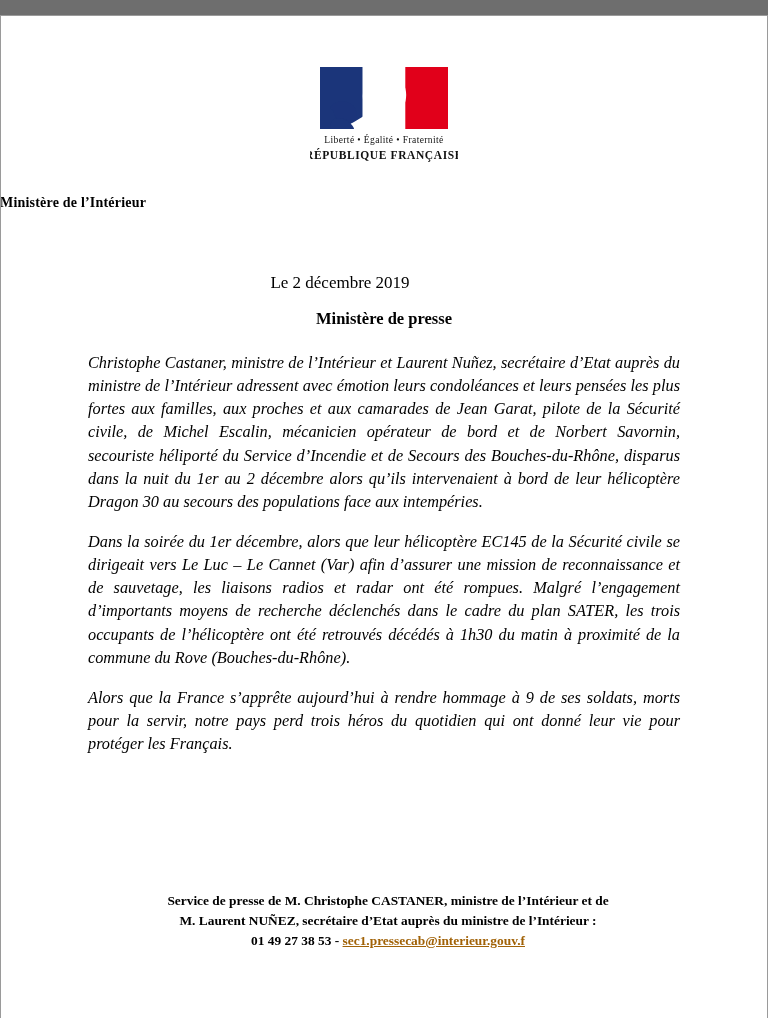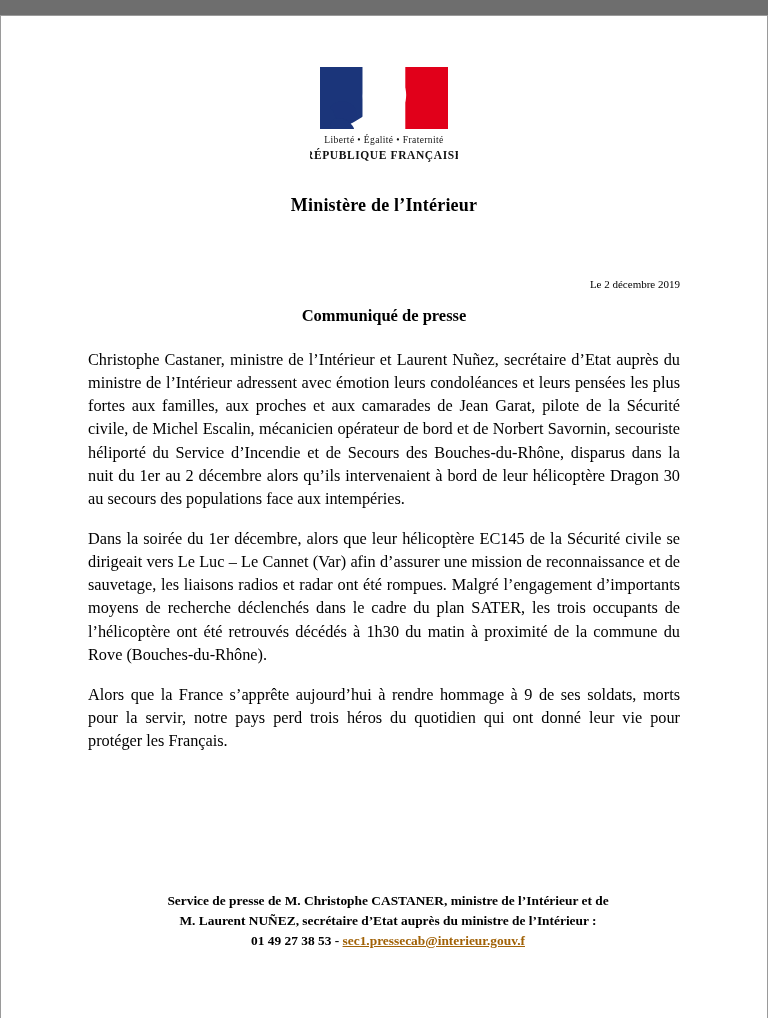--- a/index.html
+++ b/index.html
@@ -33,45 +33,46 @@
     justify-content: center;
     padding-top: 52px;
   }
   .logo {
     width: 148px;
     display: block;
   }
   .logo svg { display: block; }
 
   .ministry {
-    text-align: center;
-    font-size: 18px;
+    text-align: left;
+    font-size: 14px;
     font-weight: bold;
     margin-top: 28px;
     letter-spacing: 0.2px;
   }
 
   .date {
-    text-align: right;
-    font-size: 11px;
+    text-align: center;
+    font-size: 17px;
     margin-top: 62px;
     margin-right: 88px;
   }
 
   .press-title {
     text-align: center;
     font-size: 16.5px;
     font-weight: bold;
     margin-top: 16px;
   }
 
   .body-text {
     margin: 0 auto;
     width: 592px;
     padding-top: 22px;
+    font-style: italic;
   }
   .body-text p {
     font-size: 16.3px;
     line-height: 1.42;
     text-align: justify;
     margin: 0 0 17px 0;
   }
 
   .footer {
     position: absolute;
@@ -114,21 +115,21 @@
 
         <text x="74" y="92" text-anchor="middle" font-family="Liberation Serif, serif" font-size="11.5" font-weight="bold" fill="#111111" letter-spacing="0.6">RÉPUBLIQUE FRANÇAISE</text>
       </svg>
     </div>
   </div>
 
   <div class="ministry">Ministère de l’Intérieur</div>
 
   <div class="date">Le 2 décembre 2019</div>
 
-  <div class="press-title">Communiqué de presse</div>
+  <div class="press-title">Ministère de presse</div>
 
   <div class="body-text">
     <p>Christophe Castaner, ministre de l’Intérieur et Laurent Nuñez, secrétaire d’Etat auprès du ministre de l’Intérieur adressent avec émotion leurs condoléances et leurs pensées les plus fortes aux familles, aux proches et aux camarades de Jean Garat, pilote de la Sécurité civile, de Michel Escalin, mécanicien opérateur de bord et de Norbert Savornin, secouriste héliporté du Service d’Incendie et de Secours des Bouches-du-Rhône, disparus dans la nuit du 1er au 2 décembre alors qu’ils intervenaient à bord de leur hélicoptère Dragon 30 au secours des populations face aux intempéries.</p>
     <p>Dans la soirée du 1er décembre, alors que leur hélicoptère EC145 de la Sécurité civile se dirigeait vers Le Luc – Le Cannet (Var) afin d’assurer une mission de reconnaissance et de sauvetage, les liaisons radios et radar ont été rompues. Malgré l’engagement d’importants moyens de recherche déclenchés dans le cadre du plan SATER, les trois occupants de l’hélicoptère ont été retrouvés décédés à 1h30 du matin à proximité de la commune du Rove (Bouches-du-Rhône).</p>
     <p>Alors que la France s’apprête aujourd’hui à rendre hommage à 9 de ses soldats, morts pour la servir, notre pays perd trois héros du quotidien qui ont donné leur vie pour protéger les Français.</p>
   </div>
 
   <div class="footer">
     <div>Service de presse de M. Christophe CASTANER, ministre de l’Intérieur et de</div>
     <div>M. Laurent NUÑEZ, secrétaire d’Etat auprès du ministre de l’Intérieur :</div>

